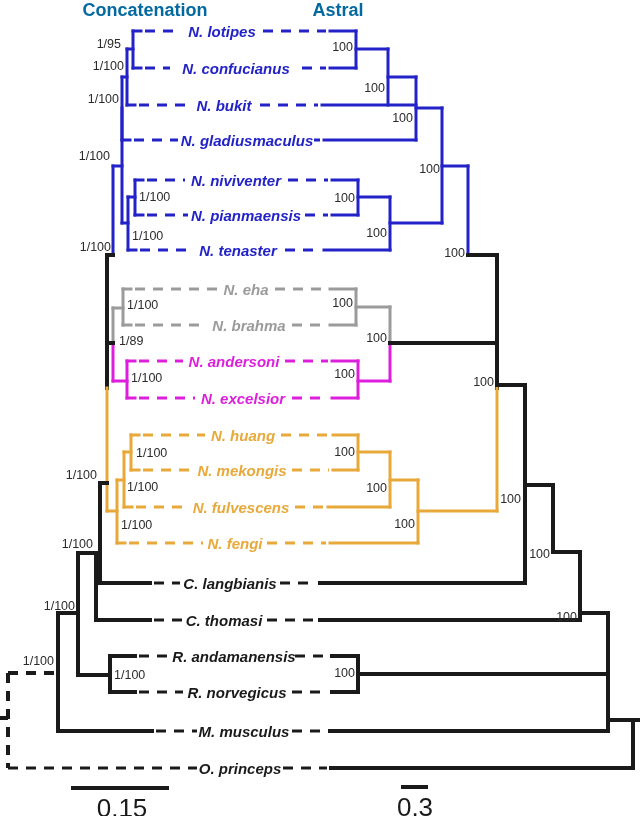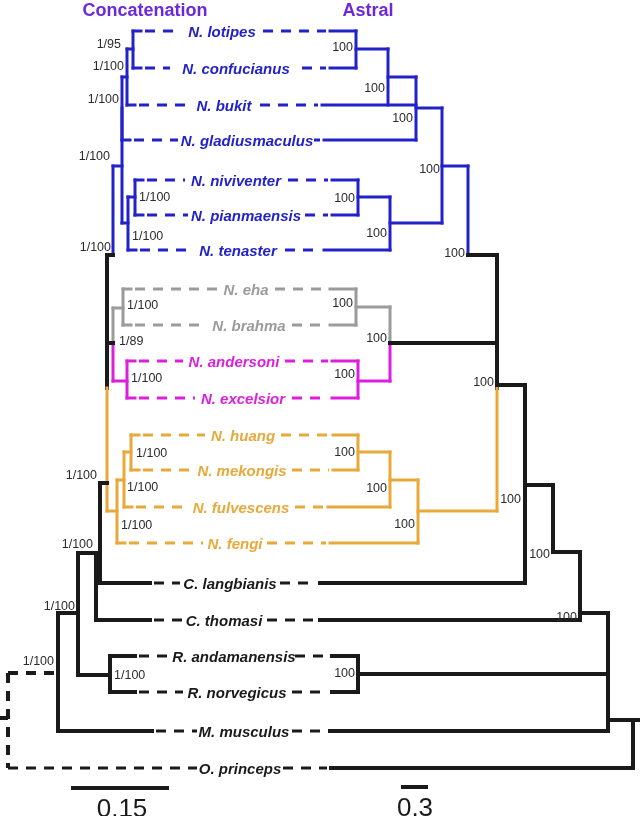--- a/index.html
+++ b/index.html
@@ -1,29 +1,29 @@
 <!DOCTYPE html>
 <html><head>
 <meta charset="utf-8">
 <style>
   html,body{margin:0;padding:0;background:#ffffff;}
   #page{position:relative;width:640px;height:816px;background:#ffffff;overflow:hidden;
         font-family:"Liberation Sans", sans-serif;}
   .tree-header{position:absolute;top:0px;transform:translateX(-50%);
-        font-size:18px;font-weight:bold;color:#6d28d9;white-space:nowrap;}
+        font-size:18px;font-weight:bold;color:#0369a1;white-space:nowrap;}
   .scale-label{position:absolute;transform:translateX(-50%);
         font-size:26px;color:#1a1a1a;white-space:nowrap;}
   svg{position:absolute;left:0;top:0;}
 </style>
 </head>
 <body>
 
 <div id="page">
   <div class="tree-header" style="left:145px">Concatenation</div>
-  <div class="tree-header" style="left:368px">Astral</div>
+  <div class="tree-header" style="left:338px">Astral</div>
 
   <svg id="tree-svg" width="640" height="816" viewBox="0 0 640 816">
       <line x1="133" y1="31" x2="133" y2="68" stroke="#2222C8" stroke-width="3" stroke-linecap="square"></line>
       <line x1="127" y1="49" x2="133" y2="49" stroke="#2222C8" stroke-width="3" stroke-linecap="square"></line>
       <line x1="127" y1="49" x2="127" y2="105" stroke="#2222C8" stroke-width="3" stroke-linecap="square"></line>
       <line x1="122" y1="77" x2="127" y2="77" stroke="#2222C8" stroke-width="3" stroke-linecap="square"></line>
       <line x1="122" y1="77" x2="122" y2="140" stroke="#2222C8" stroke-width="3" stroke-linecap="square"></line>
       <line x1="122" y1="108" x2="122" y2="223" stroke="#2222C8" stroke-width="3" stroke-linecap="square"></line>
       <line x1="113" y1="166" x2="122" y2="166" stroke="#2222C8" stroke-width="3" stroke-linecap="square"></line>
       <line x1="135" y1="180" x2="135" y2="215" stroke="#2222C8" stroke-width="3" stroke-linecap="square"></line>

